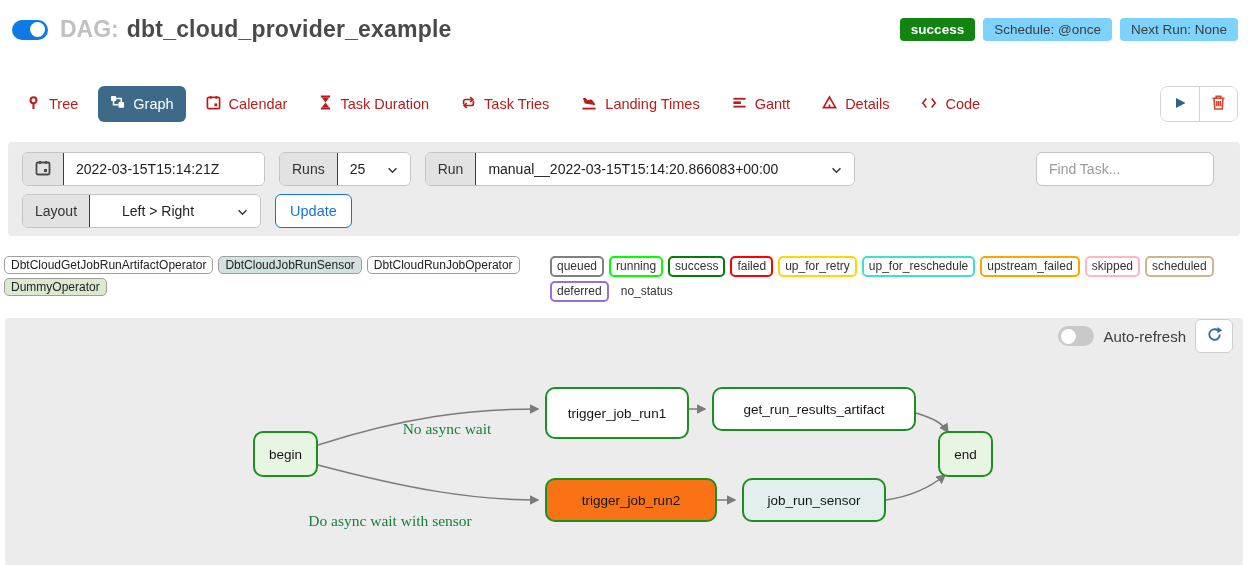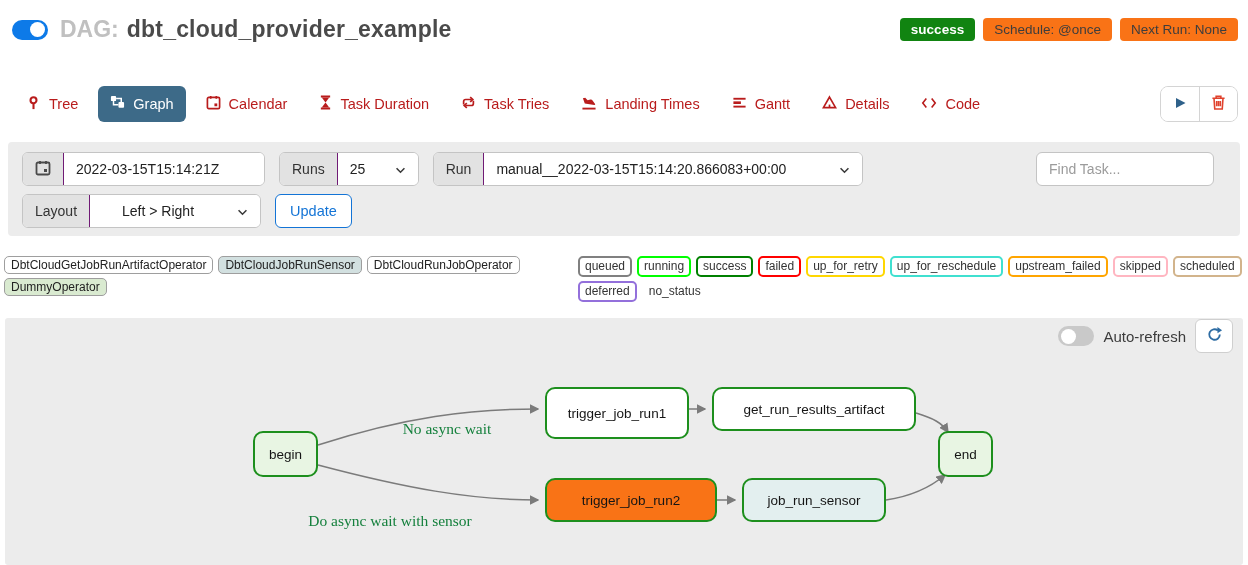--- a/index.html
+++ b/index.html
@@ -12,21 +12,21 @@
   
   .header { position:absolute; top:16px; left:12px; right:10px; display:flex; align-items:center; }
   .switch { position:relative; width:36px; height:20px; border-radius:10px; cursor:pointer; flex:0 0 auto; }
   .switch .knob { position:absolute; top:2.5px; width:15px; height:15px; border-radius:50%; background:#fff; }
   .switch.on { background:#0d7ae8; } .switch.on .knob { right:3px; }
   .switch.off { background:#c9c9c9; } .switch.off .knob { left:3px; }
   .dag-prefix { margin-left:12px; font-size:23px; font-weight:bold; color:#c0c0c0; }
   .dag-title  { margin-left:8px; font-size:23px; font-weight:bold; color:#4a4a4a; letter-spacing:.2px; }
   .header-badges { margin-left:auto; display:flex; gap:8px; align-items:center; }
   .badge-success { background:#118411; color:#fff; font-weight:bold; font-size:13.5px; padding:4px 11px; border-radius:4px; }
-  .badge-gray { background:#f97316; color:#3d3d3d; font-size:13.5px; padding:4px 11px; border-radius:4px; }
+  .badge-gray { background:#7dd3fc; color:#3d3d3d; font-size:13.5px; padding:4px 11px; border-radius:4px; }
 
   
   .tabbar { position:absolute; top:86px; left:14px; right:10px; display:flex; align-items:center; gap:8px; }
   .tab { display:flex; align-items:center; gap:8px; padding:8px 12px; height:36px; border:none; background:transparent;
          color:#b91c1c; font-family:inherit; font-size:14.5px; font-weight:500; border-radius:6px; cursor:pointer; white-space:nowrap; }
   .tab.active { background:#3d6a88; color:#fff; }
   .dag-actions { margin-left:auto; display:flex; border:1px solid #d4d4d4; border-radius:8px; overflow:hidden; background:#fff; }
   .dag-actions button { width:38px; height:34px; background:#fff; border:none; cursor:pointer; display:flex; align-items:center; justify-content:center; }
   .dag-actions button + button { border-left:1px solid #d4d4d4; }
 
@@ -34,28 +34,28 @@
   .filterbar { position:absolute; top:142px; left:8px; right:8px; height:94px; background:#ececec; border-radius:4px; padding:10px 14px; }
   .filter-row { display:flex; align-items:center; }
   .filter-row + .filter-row { margin-top:8px; }
   .group { display:flex; align-items:stretch; height:34px; border:1px solid #c4c4c4; border-radius:6px; overflow:hidden; background:#fff; margin-right:14px; }
   .addon { background:#e2e2e2; padding:0 12px; display:flex; align-items:center; border-right:1px solid #701a75; color:#333; font-size:14px; }
   .text-input { border:none; outline:none; padding:0 12px; font-size:14px; font-family:inherit; color:#222; background:#fff; }
   .date-input { width:200px; }
   .find-input { margin-left:auto; margin-right:12px; width:178px; height:34px; border:1px solid #c4c4c4; border-radius:6px; }
   .find-input::placeholder { color:#9b9b9b; }
   .select { display:flex; align-items:center; justify-content:space-between; gap:16px; padding:0 12px; font-size:14px; color:#222; background:#fff; cursor:pointer; white-space:nowrap; }
-  .select-runs { width:80px; }
+  .select-runs { width:72px; }
   .select-run { width:378px; }
   .select-layout { width:150px;margin-left:20px; }
   .btn-update { margin-left:0; height:34px; padding:0 14px; background:#fff; border:1.5px solid #1374d6; color:#1374d6;
                 font-family:inherit; font-size:14.5px; border-radius:6px; cursor:pointer; }
 
   
-  .legend { position:absolute; top:256px; left:4px; right:4px; display:flex; align-items:flex-start;gap:28px; }
+  .legend { position:absolute; top:256px; left:4px; right:4px; display:flex; align-items:flex-start; }
   .operator-badges { width:546px; display:flex; flex-wrap:wrap; gap:4px 5px; align-content:flex-start; }
   .status-badges { flex:1; display:flex; flex-wrap:wrap; gap:4px 5px; align-items:center; align-content:flex-start; }
   .op-badge { border:1.5px solid #9e9e9e; border-radius:5px; padding:1px 6px; font-size:12px; color:#222; background:#fff; white-space:nowrap; }
   .status-badge { border:2px solid #808080; border-radius:5px; padding:0 5px; font-size:12px; line-height:17px; color:#333; background:#fff; white-space:nowrap; }
   .status-badge.plain { border-color:transparent; background:transparent; }
 
   
   .graph-panel { position:absolute; top:318px; left:5px; right:5px; height:247px; background:#ececec; border-radius:3px; }
   .auto-refresh-row { position:absolute; top:0; right:10px; height:36px; display:flex; align-items:center; gap:9px; z-index:3; }
   .auto-refresh-label { font-size:15px; color:#3c3c3c; }

